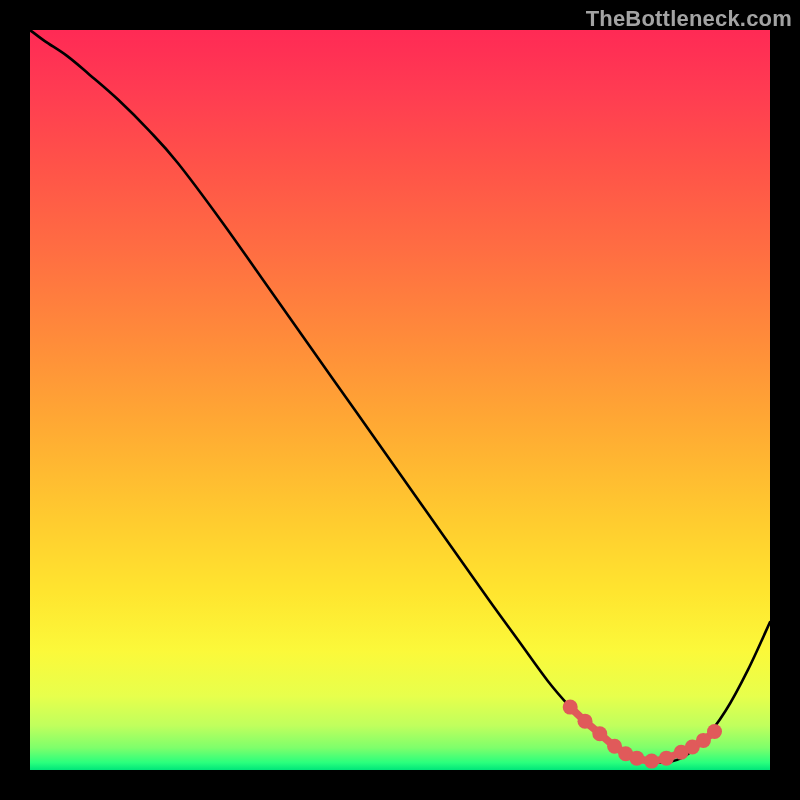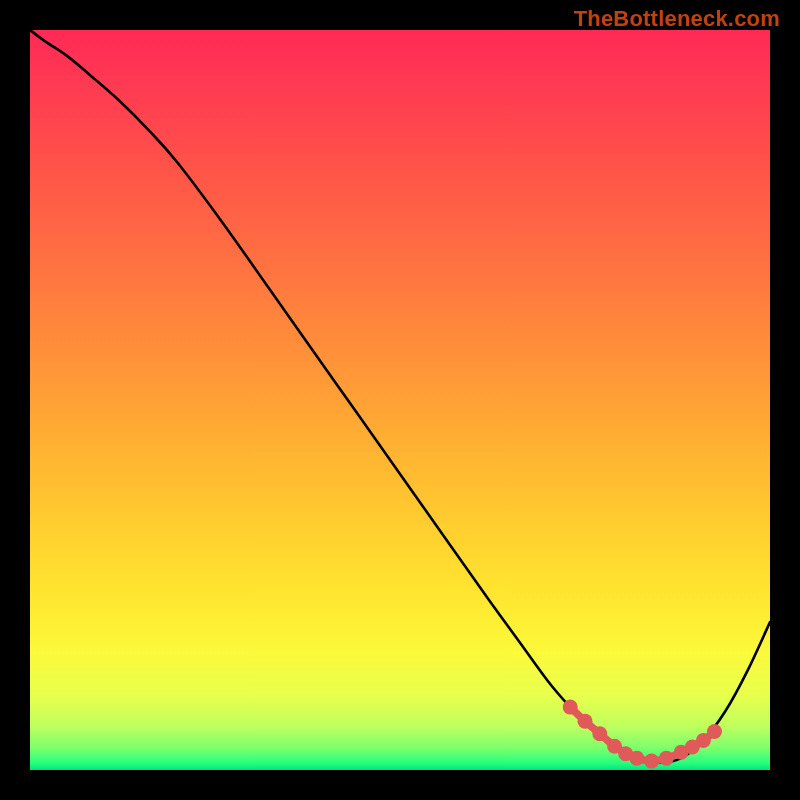--- a/index.html
+++ b/index.html
@@ -15,24 +15,24 @@
     position: absolute;
     left: 30px;
     top: 30px;
     width: 740px;
     height: 740px;
     background: #000000;
   }
   .watermark {
     position: absolute;
     top: 6px;
-    right: 20px;
+    right: 8px;
     font-size: 22px;
     font-weight: 600;
-    color: #c2410c;
+    color: #a3a3a3;
     letter-spacing: 0.2px;
     z-index: 10;
   }
   svg {
     display: block;
   }
 </style>
 </head>
 <body>
 

